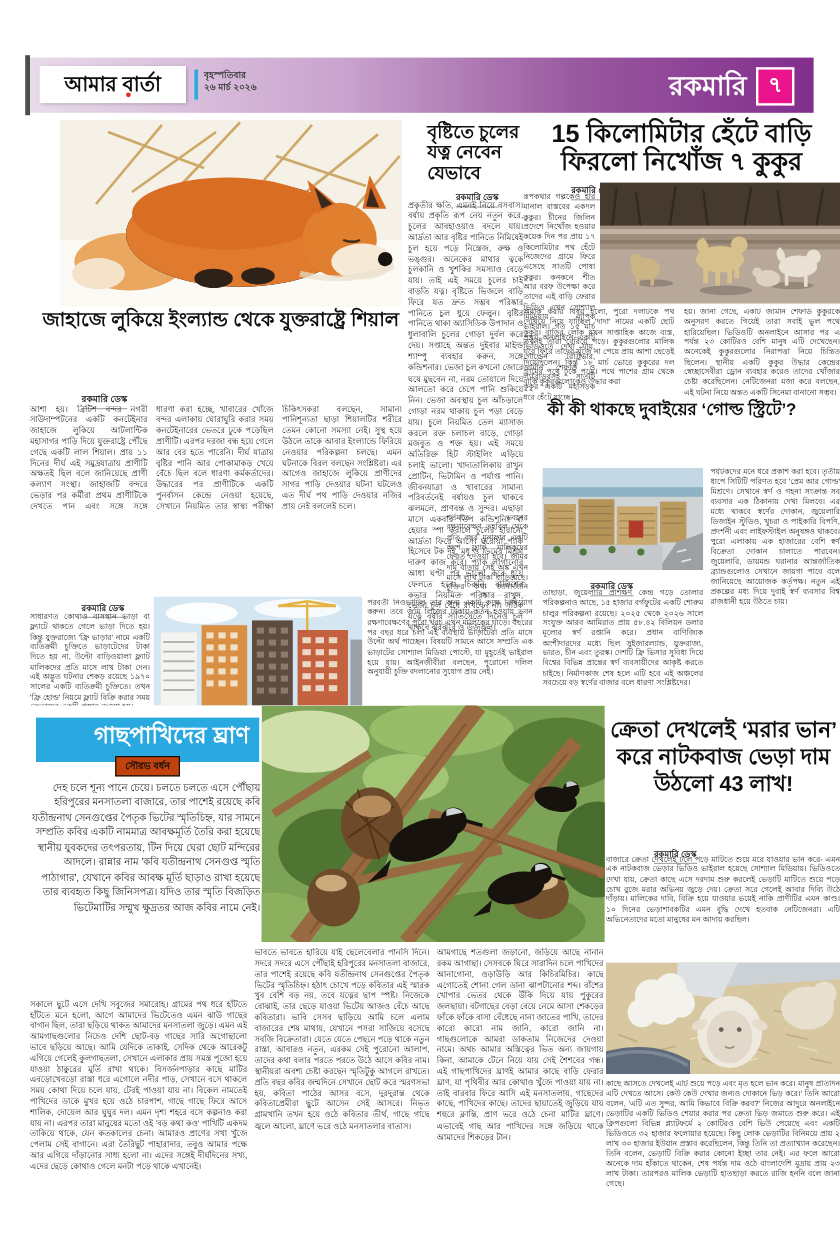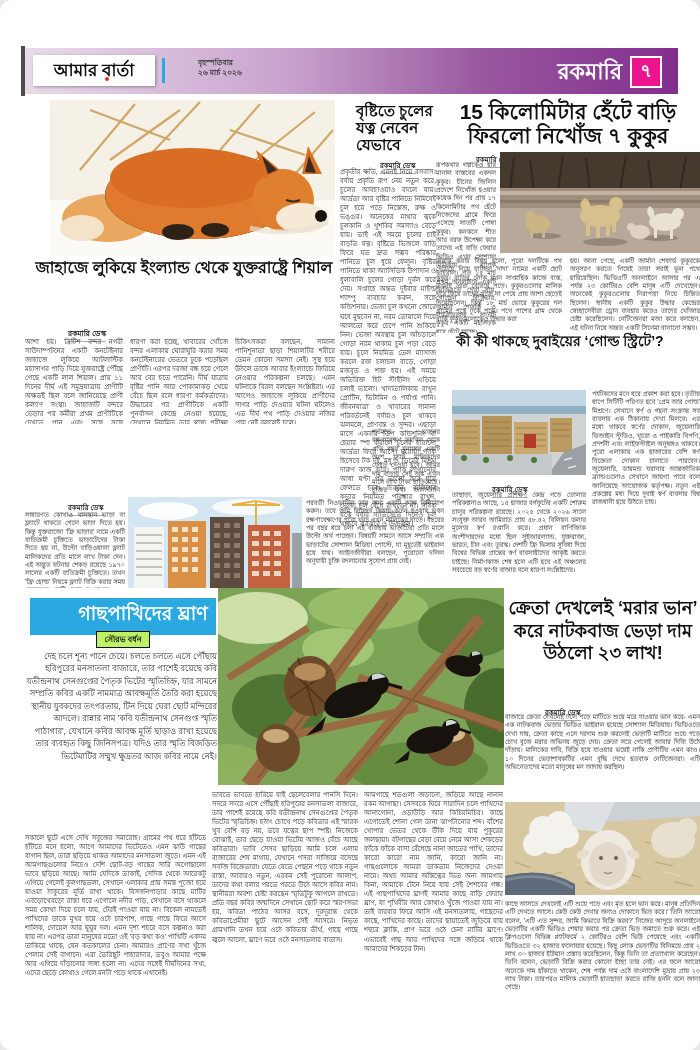--- a/index.html
+++ b/index.html
@@ -1,39 +1,39 @@
 <!DOCTYPE html>
 <html><head>
 <meta charset="utf-8">
 <style>
   html,body{margin:0;padding:0;background:#e8e8e8;}
   .page{position:relative;width:700px;height:1050px;margin:0 auto;background:#ffffff;
-        font-family:"Liberation Sans",sans-serif;overflow:hidden;border-radius:12px;}
+        font-family:"Liberation Sans",sans-serif;overflow:hidden;}
   .abs{position:absolute;}
   .banner2{background:linear-gradient(90deg,#e9dbea 0%,#c9a3ce 40%,#99589f 70%,#822e8d 100%);}
   .leftbar{background:#4d4d4d;}
   .logobox{background:#ffffff;box-shadow:1px 1px 3px rgba(0,0,0,.35);display:flex;align-items:center;justify-content:center;}
   .logotext{font-weight:bold;font-size:17px;color:#0d0d0d;letter-spacing:0;}
   .reddot{position:absolute;width:4px;height:4px;background:#e03020;border-radius:50%;left:72px;bottom:5px;}
-  .datecol{color:#3a3a3a;font-size:7.5px;line-height:1.35;font-weight:bold;margin-left:28px;}
+  .datecol{color:#3a3a3a;font-size:7.5px;line-height:1.35;font-weight:bold;}
   .bluebar{background:#29abe2;}
   .section-label{color:#ffffff;font-weight:bold;font-size:22px;}
   .pagebox{background:#ec148c;border:2px solid #ffffff;color:#ffffff;font-weight:bold;font-size:18px;
            display:flex;align-items:center;justify-content:center;box-shadow:0 0 0 1px #b digits;}
   
   .headline{font-weight:bold;color:#0f0f0f;text-align:center;line-height:1.12;}
   .byline{font-size:7.5px;font-weight:bold;color:#222;border-bottom:1px solid #aaa;display:inline-block;padding-bottom:1px;margin-left:40px;}
   .body{font-size:6.8px;line-height:1.33;text-align:justify;color:#1d1d1d;overflow:hidden;}
   .body-s{font-size:6.4px;line-height:1.3;text-align:justify;color:#222;overflow:hidden;}
   .intro{font-size:8.4px;line-height:1.48;text-align:right;color:#2a2a2a;overflow:hidden;}
   .photo{display:block;}
   .photo svg{display:block;}
   .essaybox{background:#2aa8e0;text-align:center;}
   .essaytitle{color:#ffffff;font-weight:bold;font-size:19px;line-height:1;padding-top:6px;padding-left:40px;}
-  .authorbox{background:#bef264;border:1px solid #111;font-size:8px;font-weight:bold;color:#111;
+  .authorbox{background:#c2410c;border:1px solid #111;font-size:8px;font-weight:bold;color:#111;
              display:inline-block;padding:1px 7px;}
 </style>
 </head>
 <body>
 
 <div class="page">
 
   <div class="abs leftbar" style="left:21px;top:46px;width:4px;height:50px;"></div>
   <div class="abs banner2" style="left:25px;top:48px;width:653px;height:46px;">
     <div class="logobox abs" style="left:8px;top:7px;width:122px;height:31px;">
@@ -347,21 +347,21 @@
         <path d="M228 133 a9 9 0 0 1 11 2 l-11 3 Z" fill="#cfd6d8"></path>
         <path d="M241 141 L253 145" stroke="#17120e" stroke-width="2.6"></path>
       </g>
     </svg>
   </div>
 
   <div class="abs body" style="left:25px;top:833px;width:181px;height:179px;">সকালে ছুটে এসে দেখি সবুজের সমারোহ। গ্রামের পথ ধরে হাঁটতে হাঁটতে মনে হলো, আগে আমাদের ভিটেতেও এমন ঝাউ গাছের বাগান ছিল, তারা ছড়িয়ে থাকত আমাদের মনসাতলা জুড়ে। এমন এই আমগাছগুলোর নিচেও দেশি ছোট-বড় গাছের সারি অগোছালো ভাবে ছড়িয়ে আছে। আমি যেদিকে তাকাই, সেদিক থেকে আরেকটু এগিয়ে গেলেই কুলগাছতলা, সেখানে এলাকার প্রায় সমস্ত পূজো হয়ে যাওয়া ঠাকুরের মূর্তি রাখা থাকে। বিসর্জনপাড়ার কাছে মাটির এবড়োখেবড়ো রাস্তা ধরে এগোলে নদীর পাড়, সেখানে বসে থাকলে সময় কোথা দিয়ে চলে যায়, টেরই পাওয়া যায় না। বিকেল নামতেই পাখিদের ডাকে মুখর হয়ে ওঠে চারপাশ, গাছে গাছে ফিরে আসে শালিক, দোয়েল আর ঘুঘুর দল। এমন দৃশ্য শহরে বসে কল্পনাও করা যায় না। এরপর তারা মানুষের মতো ওই 'বড় কথা কও' পাখিটি একদম তাকিয়ে থাকে, যেন কতকালের চেনা। আমারও প্রাণের সখা খুঁজে পেলাম সেই বাগানে। এরা তৈরিছুট পাহারাদার, তবুও আমার পক্ষে আর এগিয়ে দাঁড়ানোর সাধ্য হলো না। এদের সঙ্গেই দীর্ঘদিনের সখ্য, এদের ছেড়ে কোথাও গেলে মনটা পড়ে থাকে এখানেই।</div>
   <div class="abs body" style="left:212px;top:790px;width:146px;height:222px;">ভাবতে ভাবতে হারিয়ে যাই ছেলেবেলার পানসি দিনে। সদরে সদরে এসে পৌঁছাই হরিপুরের মনসাতলা বাজারে, তার পাশেই রয়েছে কবি যতীন্দ্রনাথ সেনগুপ্তের পৈতৃক ভিটের স্মৃতিচিহ্ন। হঠাৎ চোখে পড়ে কবিতার এই স্মারক খুব বেশি বড় নয়, তবে যত্নের ছাপ স্পষ্ট। নিজেকে বোঝাই, তার ছেড়ে যাওয়া ভিটেয় আজও বেঁচে আছে কবিতারা। ভাবি সেসব ছাড়িয়ে আমি চলে এলাম বাজারের শেষ মাথায়, যেখানে পসরা সাজিয়ে বসেছে সবজি বিক্রেতারা। যেতে যেতে পেছনে পড়ে থাকে নতুন রাস্তা, আবারও নতুন, এরকম সেই পুরোনো আলাপ, তাদের কথা বলার পরতে পরতে উঠে আসে কবির নাম। স্থানীয়রা অবশ্য চেষ্টা করছেন স্মৃতিটুকু আগলে রাখতে। প্রতি বছর কবির জন্মদিনে সেখানে ছোট করে স্মরণসভা হয়, কবিতা পাঠের আসর বসে, দূরদূরান্ত থেকে কবিতাপ্রেমীরা ছুটে আসেন সেই আসরে। নিভৃত গ্রামখানি তখন হয়ে ওঠে কবিতার তীর্থ, গাছে গাছে জ্বলে আলো, ঘ্রাণে ভরে ওঠে মনসাতলার বাতাস।</div>
   <div class="abs body" style="left:364px;top:790px;width:139px;height:222px;">আমগাছে শতগুলা জড়ানো, জড়িয়ে আছে নানান রকম আগাছা। সেসবকে ঘিরে সারাদিন চলে পাখিদের আনাগোনা, ওড়াউড়ি আর কিচিরমিচির। কাছে এগোতেই শোনা গেল ডানা ঝাপটানোর শব্দ। বাঁশের খোপার ভেতর থেকে উঁকি দিয়ে যায় পুকুরের জলছায়া। বটগাছের বেড়া বেয়ে নেমে আসা শেকড়ের ফাঁকে ফাঁকে বাসা বেঁধেছে নানা জাতের পাখি, তাদের কারো কারো নাম জানি, কারো জানি না। গাছগুলোকে আমরা ডাকতাম নিজেদের দেওয়া নামে। অথচ আমার অস্তিত্বের ভিত অন্য জায়গায় কিনা, আমাকে টেনে নিয়ে যায় সেই শৈশবের গন্ধ। এই গাছপাখিদের ঘ্রাণই আমার কাছে বাড়ি ফেরার ঘ্রাণ, যা পৃথিবীর আর কোথাও খুঁজে পাওয়া যায় না। তাই বারবার ফিরে আসি এই মনসাতলায়, গাছেদের কাছে, পাখিদের কাছে। তাদের ছায়াতেই জুড়িয়ে যায় শহুরে ক্লান্তি, প্রাণ ভরে ওঠে চেনা মাটির ঘ্রাণে। এভাবেই গাছ আর পাখিদের সঙ্গে জড়িয়ে থাকে আমাদের শিকড়ের টান।</div>
 
-  <div class="abs headline" style="left:505px;top:597px;width:196px;font-size:18px;line-height:1.25;">ক্রেতা দেখলেই ‘মরার ভান’ করে নাটকবাজ ভেড়া দাম উঠলো ২৩ লাখ!</div>
+  <div class="abs headline" style="left:505px;top:597px;width:196px;font-size:18px;line-height:1.25;">ক্রেতা দেখলেই ‘মরার ভান’ করে নাটকবাজ ভেড়া দাম উঠলো 43 লাখ!</div>
   <div class="abs" style="left:505px;top:701px;"><span class="byline" style="font-size:7px;">রকমারি ডেস্ক</span></div>
   <div class="abs body-s" style="left:505px;top:713px;width:195px;height:86px;">বাজারে ক্রেতা দেখলেই ঢলে পড়ে মাটিতে শুয়ে মরে যাওয়ার ভান করে- এমন এক নাটকবাজ ভেড়ার ভিডিও ভাইরাল হয়েছে সোশ্যাল মিডিয়ায়। ভিডিওতে দেখা যায়, ক্রেতা কাছে এসে দরদাম শুরু করলেই ভেড়াটি মাটিতে শুয়ে পড়ে চোখ বুজে মরার অভিনয় জুড়ে দেয়। ক্রেতা সরে গেলেই আবার দিব্যি উঠে দাঁড়ায়। মালিকের দাবি, বিক্রি হয়ে যাওয়ার ভয়েই নাকি প্রাণীটির এমন কাণ্ড। ১০ দিনের ভেড়াশাবকটির এমন বুদ্ধি দেখে হতবাক নেটিজেনরা। এটি অভিনেতাদের মতো মানুষের মন আদায় করছিল।</div>
   <div class="abs photo" style="left:505px;top:802px;width:195px;height:93px;">
     <svg width="195" height="93" viewBox="0 0 195 93" preserveAspectRatio="none">
       <rect width="195" height="93" fill="#d8c8a2"></rect>
       <g stroke="#c0ab7c" stroke-width="1.4" opacity="0.9">
         <path d="M10 60 L26 66"></path>
           <path d="M40 74 L58 70"></path>
           <path d="M80 80 L96 86"></path>
         <path d="M120 70 L136 76"></path>

